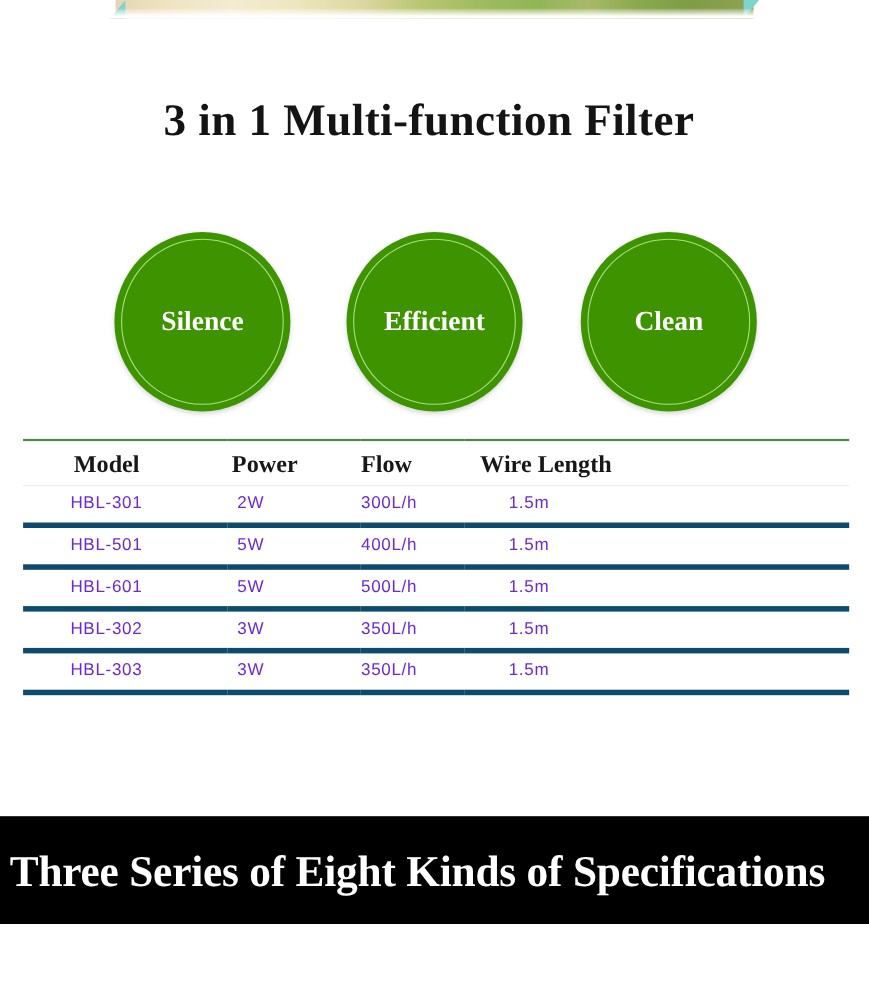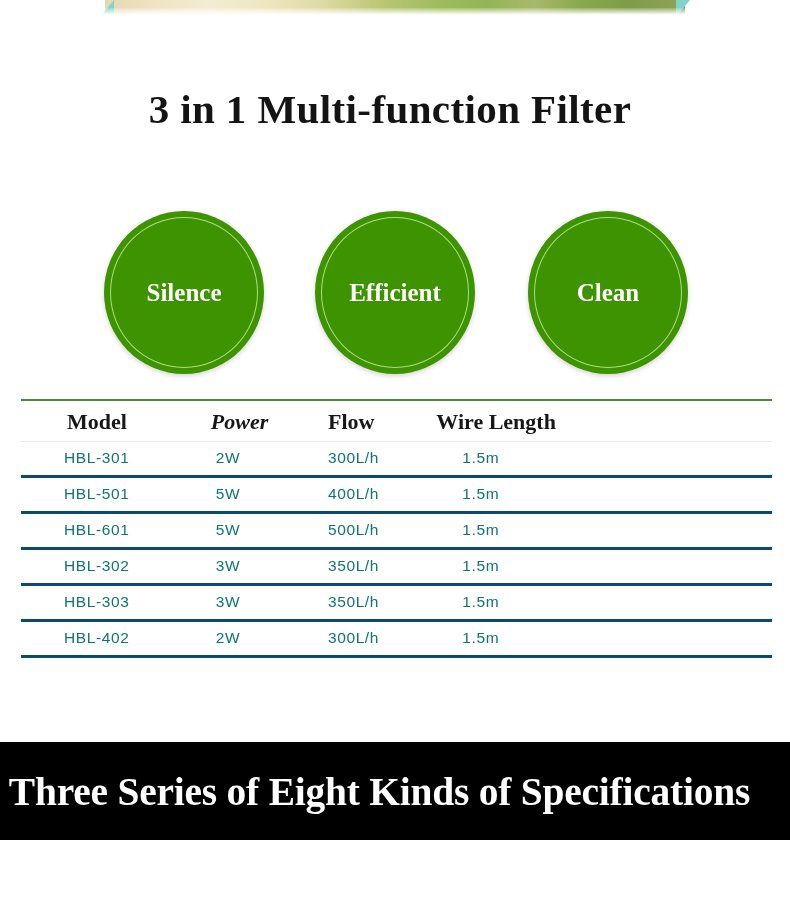--- a/index.html
+++ b/index.html
@@ -152,33 +152,33 @@
     font-size: 22px;
     color: #171717;
     text-align: left;
     padding: 8px 0 6px 0;
     border-bottom: 1px solid #eaeaea;
     white-space: nowrap;
   }
   .spec-table td {
     font-family: "Liberation Sans", sans-serif;
     font-size: 15.5px;
-    color: #0f766e;
+    color: #6d28d9;
     text-align: left;
     padding: 7px 0 8px 0;
-    border-bottom: 3px solid #0c4a6e;
+    border-bottom: 5px solid #0c4a6e;
     white-space: nowrap;
     letter-spacing: 0.6px;
   }
   .col-model   { width: 150px; padding-left: 43px !important; }
   .col-power   { width: 120px; }
   .col-flow    { width: 100px; }
   .col-wire    { width: 338px; }
   th.col-model { padding-left: 46px !important; }
-  th.col-power { padding-left: 4px !important; font-style: italic; }
+  th.col-power { padding-left: 4px !important; }
   th.col-flow  { padding-left: 0 !important; }
   th.col-wire  { padding-left: 14px !important; }
   td.col-power { padding-left: 9px !important; margin-top: 12px; }
   td.col-flow  { padding-left: 0 !important; }
   td.col-wire  { padding-left: 40px !important; }
 
   
   .banner {
     position: absolute;
     left: 0;
@@ -259,24 +259,18 @@
       <td class="col-power">3W</td>
       <td class="col-flow">350L/h</td>
       <td class="col-wire">1.5m</td>
     </tr>
     <tr>
       <td class="col-model">HBL-303</td>
       <td class="col-power">3W</td>
       <td class="col-flow">350L/h</td>
       <td class="col-wire">1.5m</td>
     </tr>
-    <tr>
-      <td class="col-model">HBL-402</td>
-      <td class="col-power">2W</td>
-      <td class="col-flow">300L/h</td>
-      <td class="col-wire">1.5m</td>
-    </tr>
   </tbody>
 </table>
 
 <div class="banner">
   <div class="banner-text">Three Series of Eight Kinds of Specifications</div>
 </div>
 
 </body></html>

